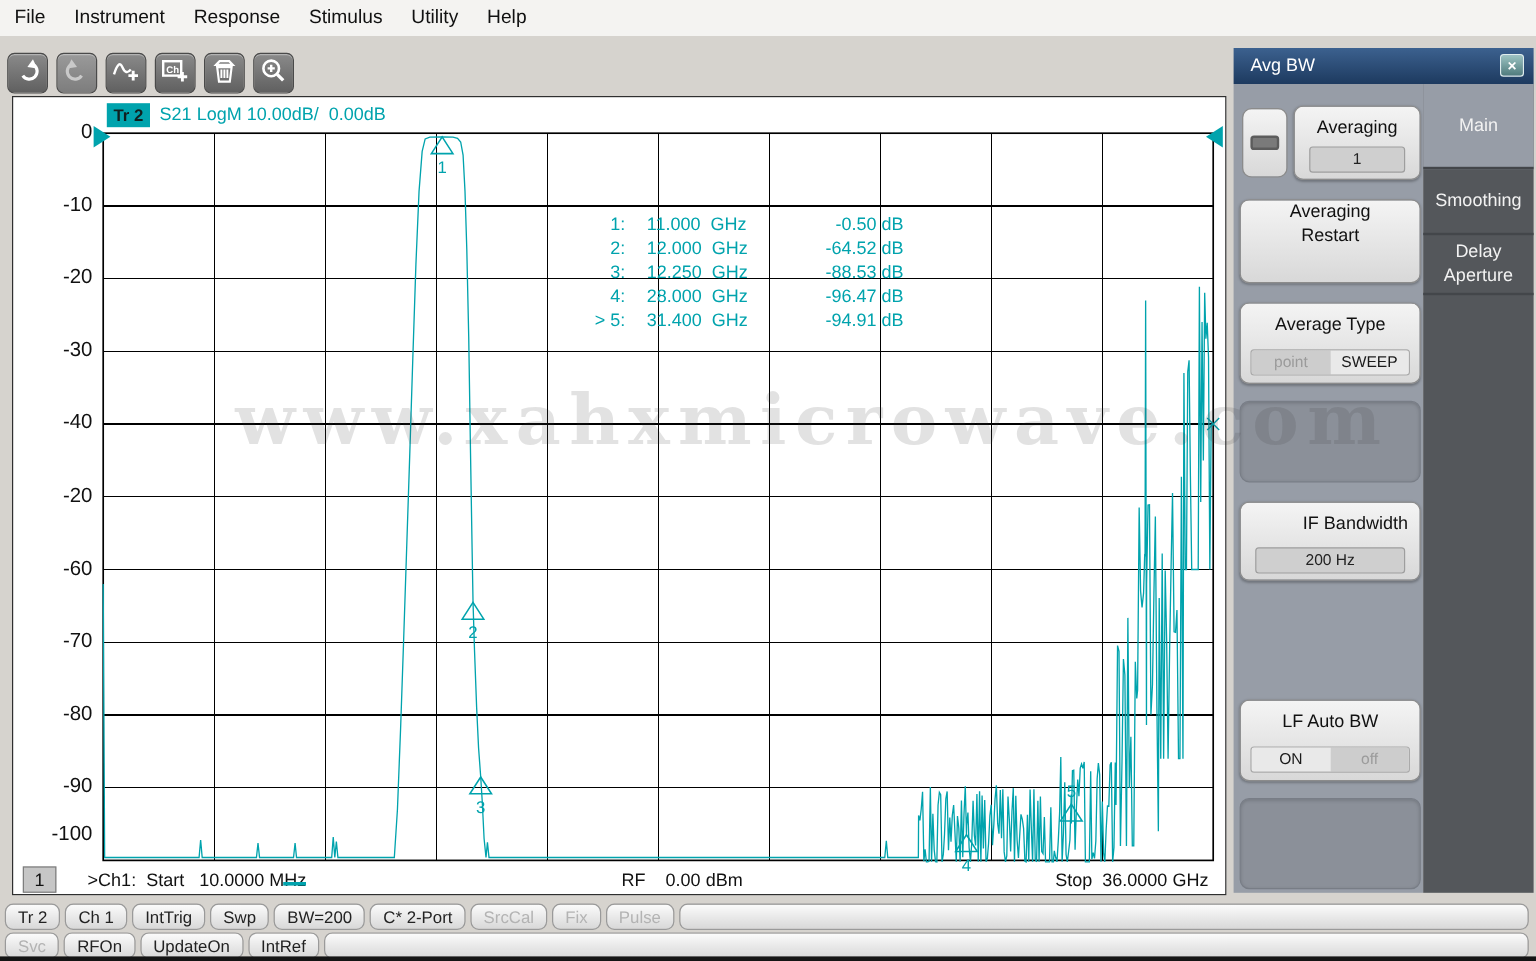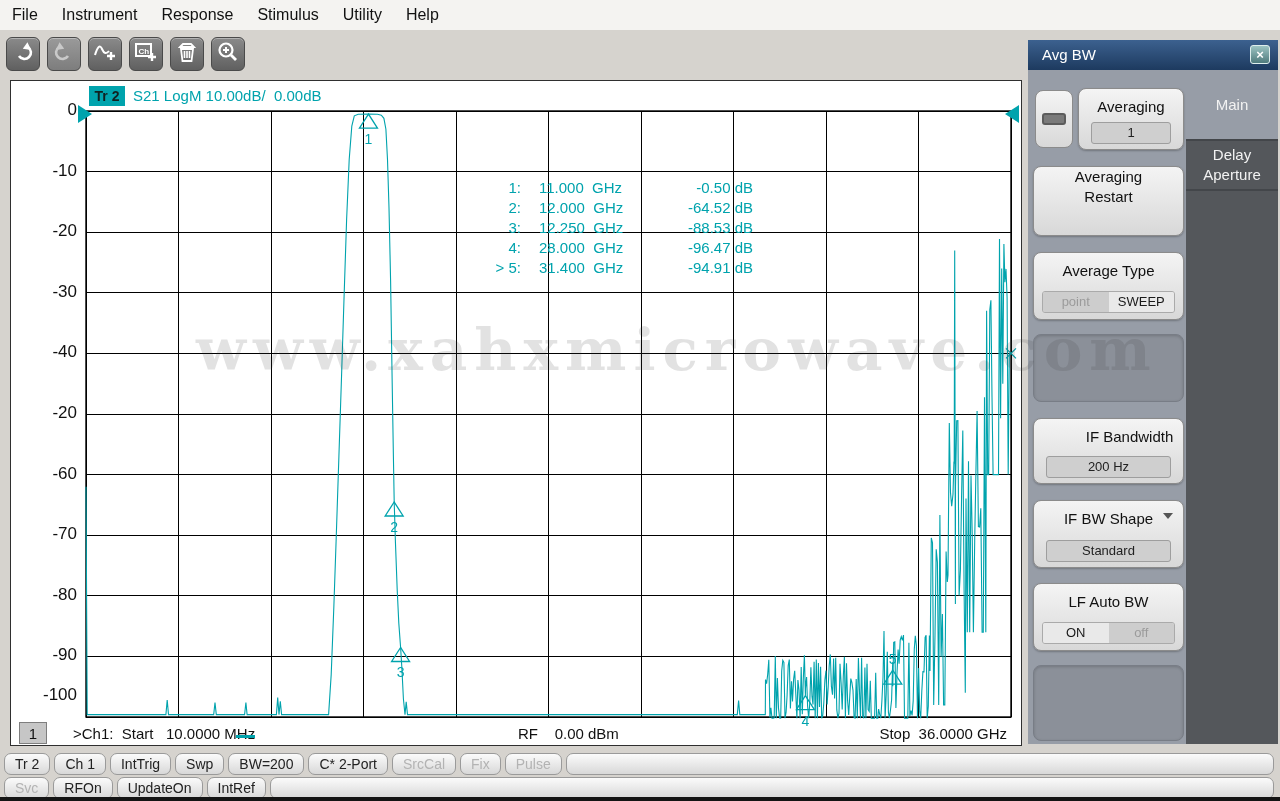--- a/index.html
+++ b/index.html
@@ -6,21 +6,21 @@
   html,body { width:1280px; height:801px; }
   body { font-family:"Liberation Sans", sans-serif; background:#d6d3ce; position:relative; overflow:hidden; }
 
   
   .menubar { position:absolute; left:0; top:0; width:1280px; height:30px; background:#f4f3f1;
              display:flex; align-items:center; gap:24px; padding-left:12px; font-size:16px; color:#111; }
   .menubar .mitem { cursor:default; }
 
   
   .toolbar { position:absolute; left:0; top:30px; width:1280px; height:48px; background:#d6d3ce;
-             display:flex; align-items:center; gap:7px; padding-left:6px; }
+             display:flex; align-items:flex-end; gap:7px; padding-left:6px; }
   .tbtn { width:34px; height:34px; border-radius:6px; border:1px solid #4a4a4a;
           background:linear-gradient(#8a8a8a,#606060); box-shadow:inset 0 1px 0 rgba(255,255,255,.35);
           display:flex; align-items:center; justify-content:center; }
   .tbtn.disabled { background:linear-gradient(#9a9a9a,#7d7d7d); }
 
   
   .plotwin { position:absolute; left:10px; top:80px; width:1012px; height:666px; background:#fff;
              border:1px solid #2f2f2f; }
   .trbadge { position:absolute; left:78px; top:5px; width:36px; height:20px; background:#00a3ad;
              color:#062; color:#102020; font-size:14px; font-weight:bold; text-align:center; line-height:20px; }
@@ -253,39 +253,35 @@
       </div>
     </div>
 
     <div class="sblank" style="top:264px; height:68px;"></div>
 
     <div class="sbutton" style="top:348px; height:66px;padding-left:42px;">
       <div class="lab">IF Bandwidth</div>
       <div class="sfield">200 Hz</div>
     </div>
 
-    <div class="sbutton" style="top:430px; height:68px;">
-      <div class="lab">IF BW Shape</div>
-      <div class="drop"></div>
-      <div class="sfield">Standard</div>
-    </div>
 
     <div class="sbutton" style="top:513px; height:68px;">
       <div class="lab">LF Auto BW</div>
       <div class="stoggle">
         <span class="opt sel">ON</span>
         <span class="opt">off</span>
       </div>
     </div>
 
     <div class="sblank" style="top:595px; height:76px;"></div>
   </div>
 
   <div class="ptabs">
     <div class="tab active" style="height:71px;">Main</div>
+    <div class="tab" style="height:55px;">Smoothing</div>
     <div class="tab" style="height:50px; line-height:20px; padding:0 6px;">Delay Aperture</div>
   </div>
 </div>
 
 <div class="sbar" style="top:752px;">
   <span class="sbtn">Tr 2</span>
   <span class="sbtn">Ch 1</span>
   <span class="sbtn">IntTrig</span>
   <span class="sbtn">Swp</span>
   <span class="sbtn">BW=200</span>

